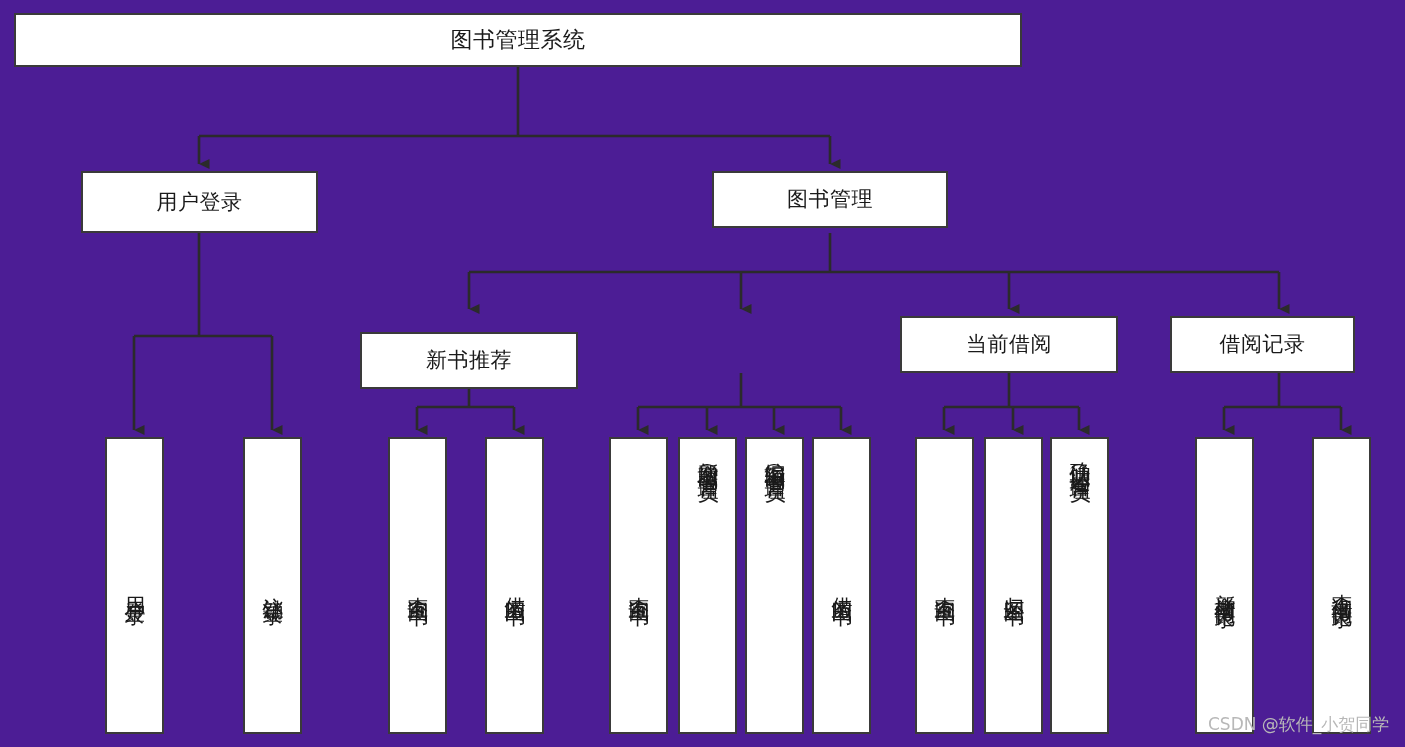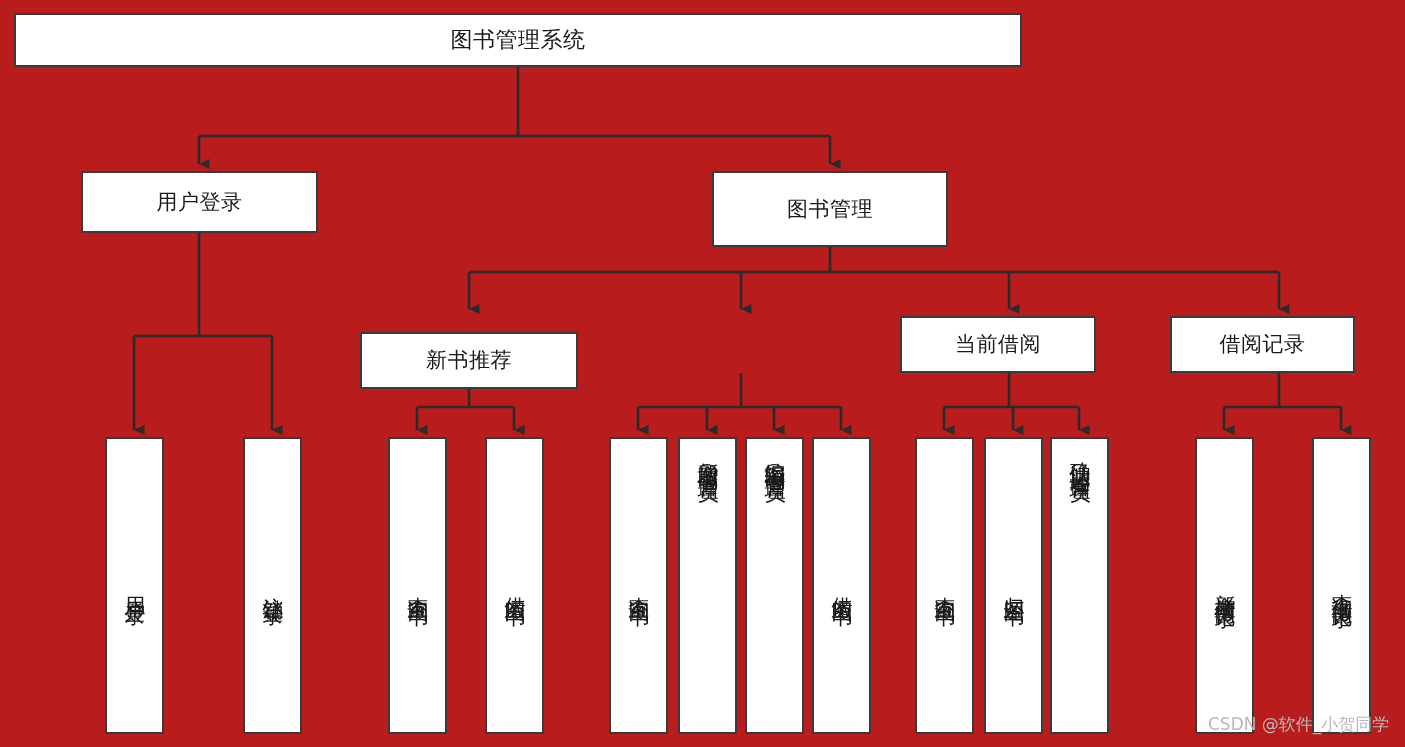--- a/index.html
+++ b/index.html
@@ -9,21 +9,21 @@
     background: #ffffff;
   }
   body {
     font-family: "DejaVu Sans", "Liberation Sans", sans-serif;
     -webkit-font-smoothing: antialiased;
   }
   #canvas {
     position: relative;
     width: 1405px;
     height: 747px;
-    background: #b91c1c;
+    background: #4c1d95;
     overflow: hidden;
   }
   #wires {
     position: absolute;
     left: 0;
     top: 0;
     width: 1405px;
     height: 747px;
     pointer-events: none;
   }
@@ -140,28 +140,28 @@
     </g>
   </svg>
 
   <div class="node horiz root" style="left:14px; top:13px; width:1008px; height:54px;">
     <span class="node-label">图书管理系统</span>
   </div>
 
   <div class="node horiz" style="left:81px; top:171px; width:237px; height:62px;">
     <span class="node-label">用户登录</span>
   </div>
-  <div class="node horiz" style="left:712px; top:171px; width:236px; height:76px;">
+  <div class="node horiz" style="left:712px; top:171px; width:236px; height:57px;">
     <span class="node-label">图书管理</span>
   </div>
 
   <div class="node horiz" style="left:360px; top:316px; width:218px; height:57px;margin-top:16px;">
     <span class="node-label">新书推荐</span>
   </div>
-  <div class="node horiz" style="left:900px; top:316px; width:196px; height:57px;">
+  <div class="node horiz" style="left:900px; top:316px; width:218px; height:57px;">
     <span class="node-label">当前借阅</span>
   </div>
   <div class="node horiz" style="left:1170px; top:316px; width:185px; height:57px;">
     <span class="node-label">借阅记录</span>
   </div>
 
   <div class="node vert" style="left:105px; top:437px; width:59px; height:297px;">
     <span class="node-label">用户登录</span>
   </div>
   <div class="node vert" style="left:243px; top:437px; width:59px; height:297px;">

